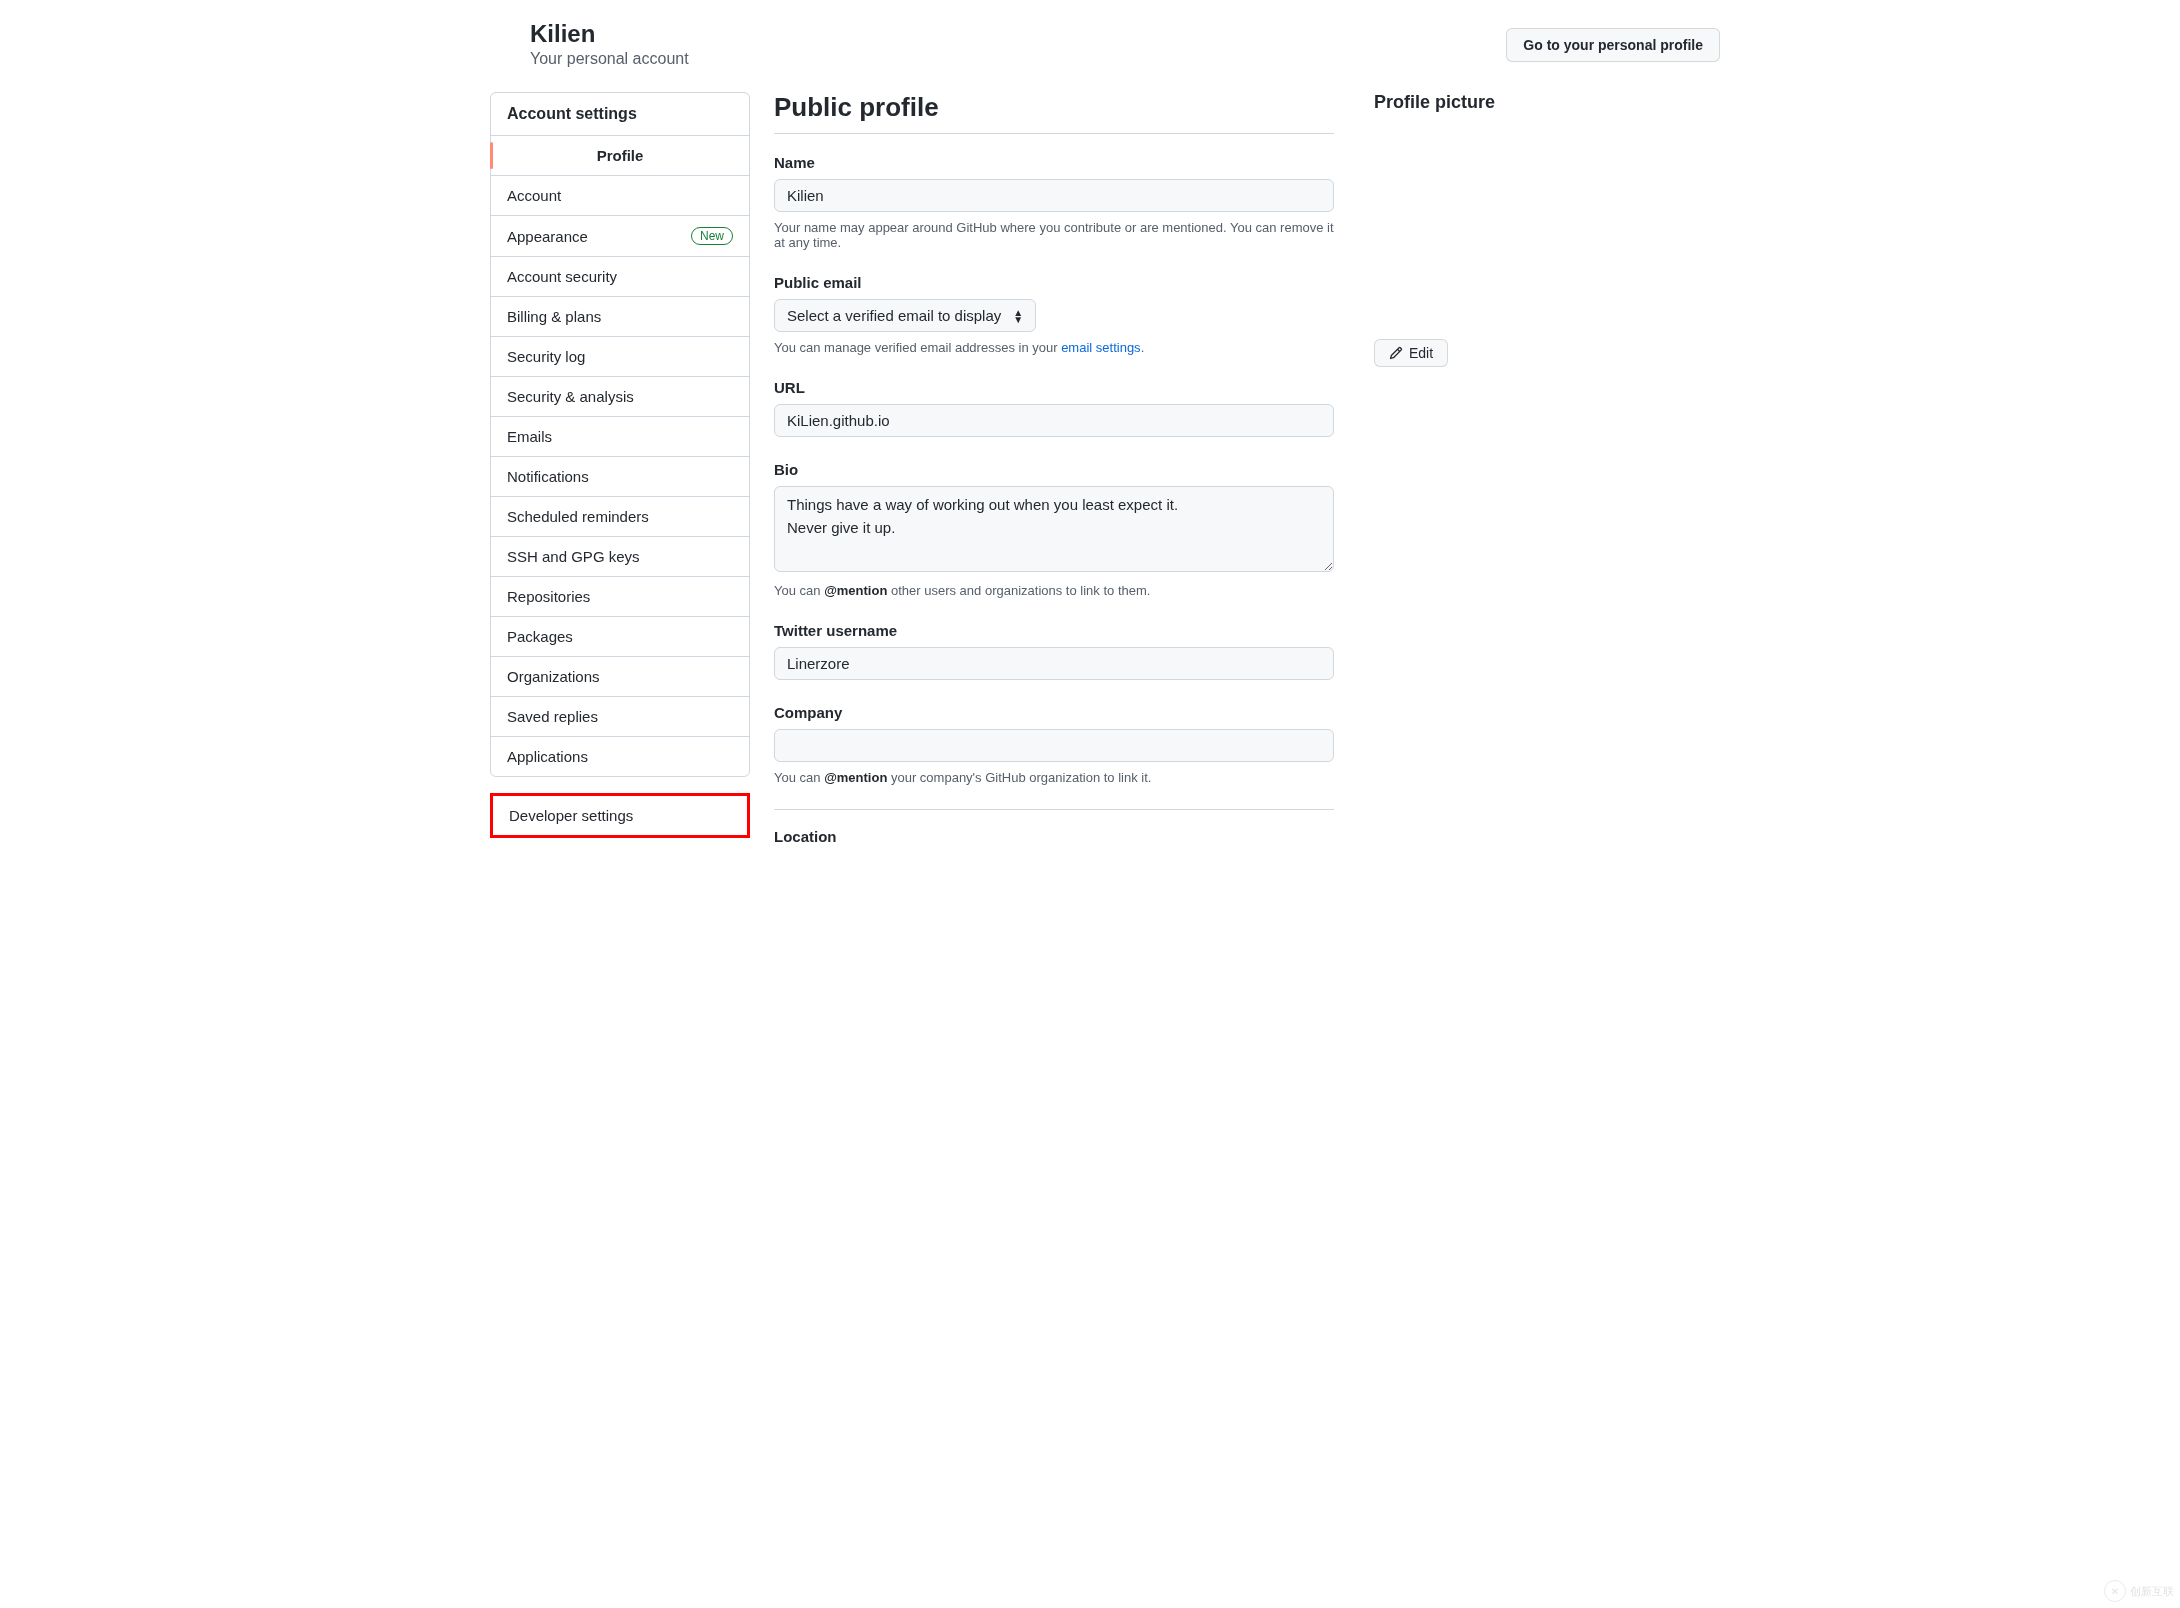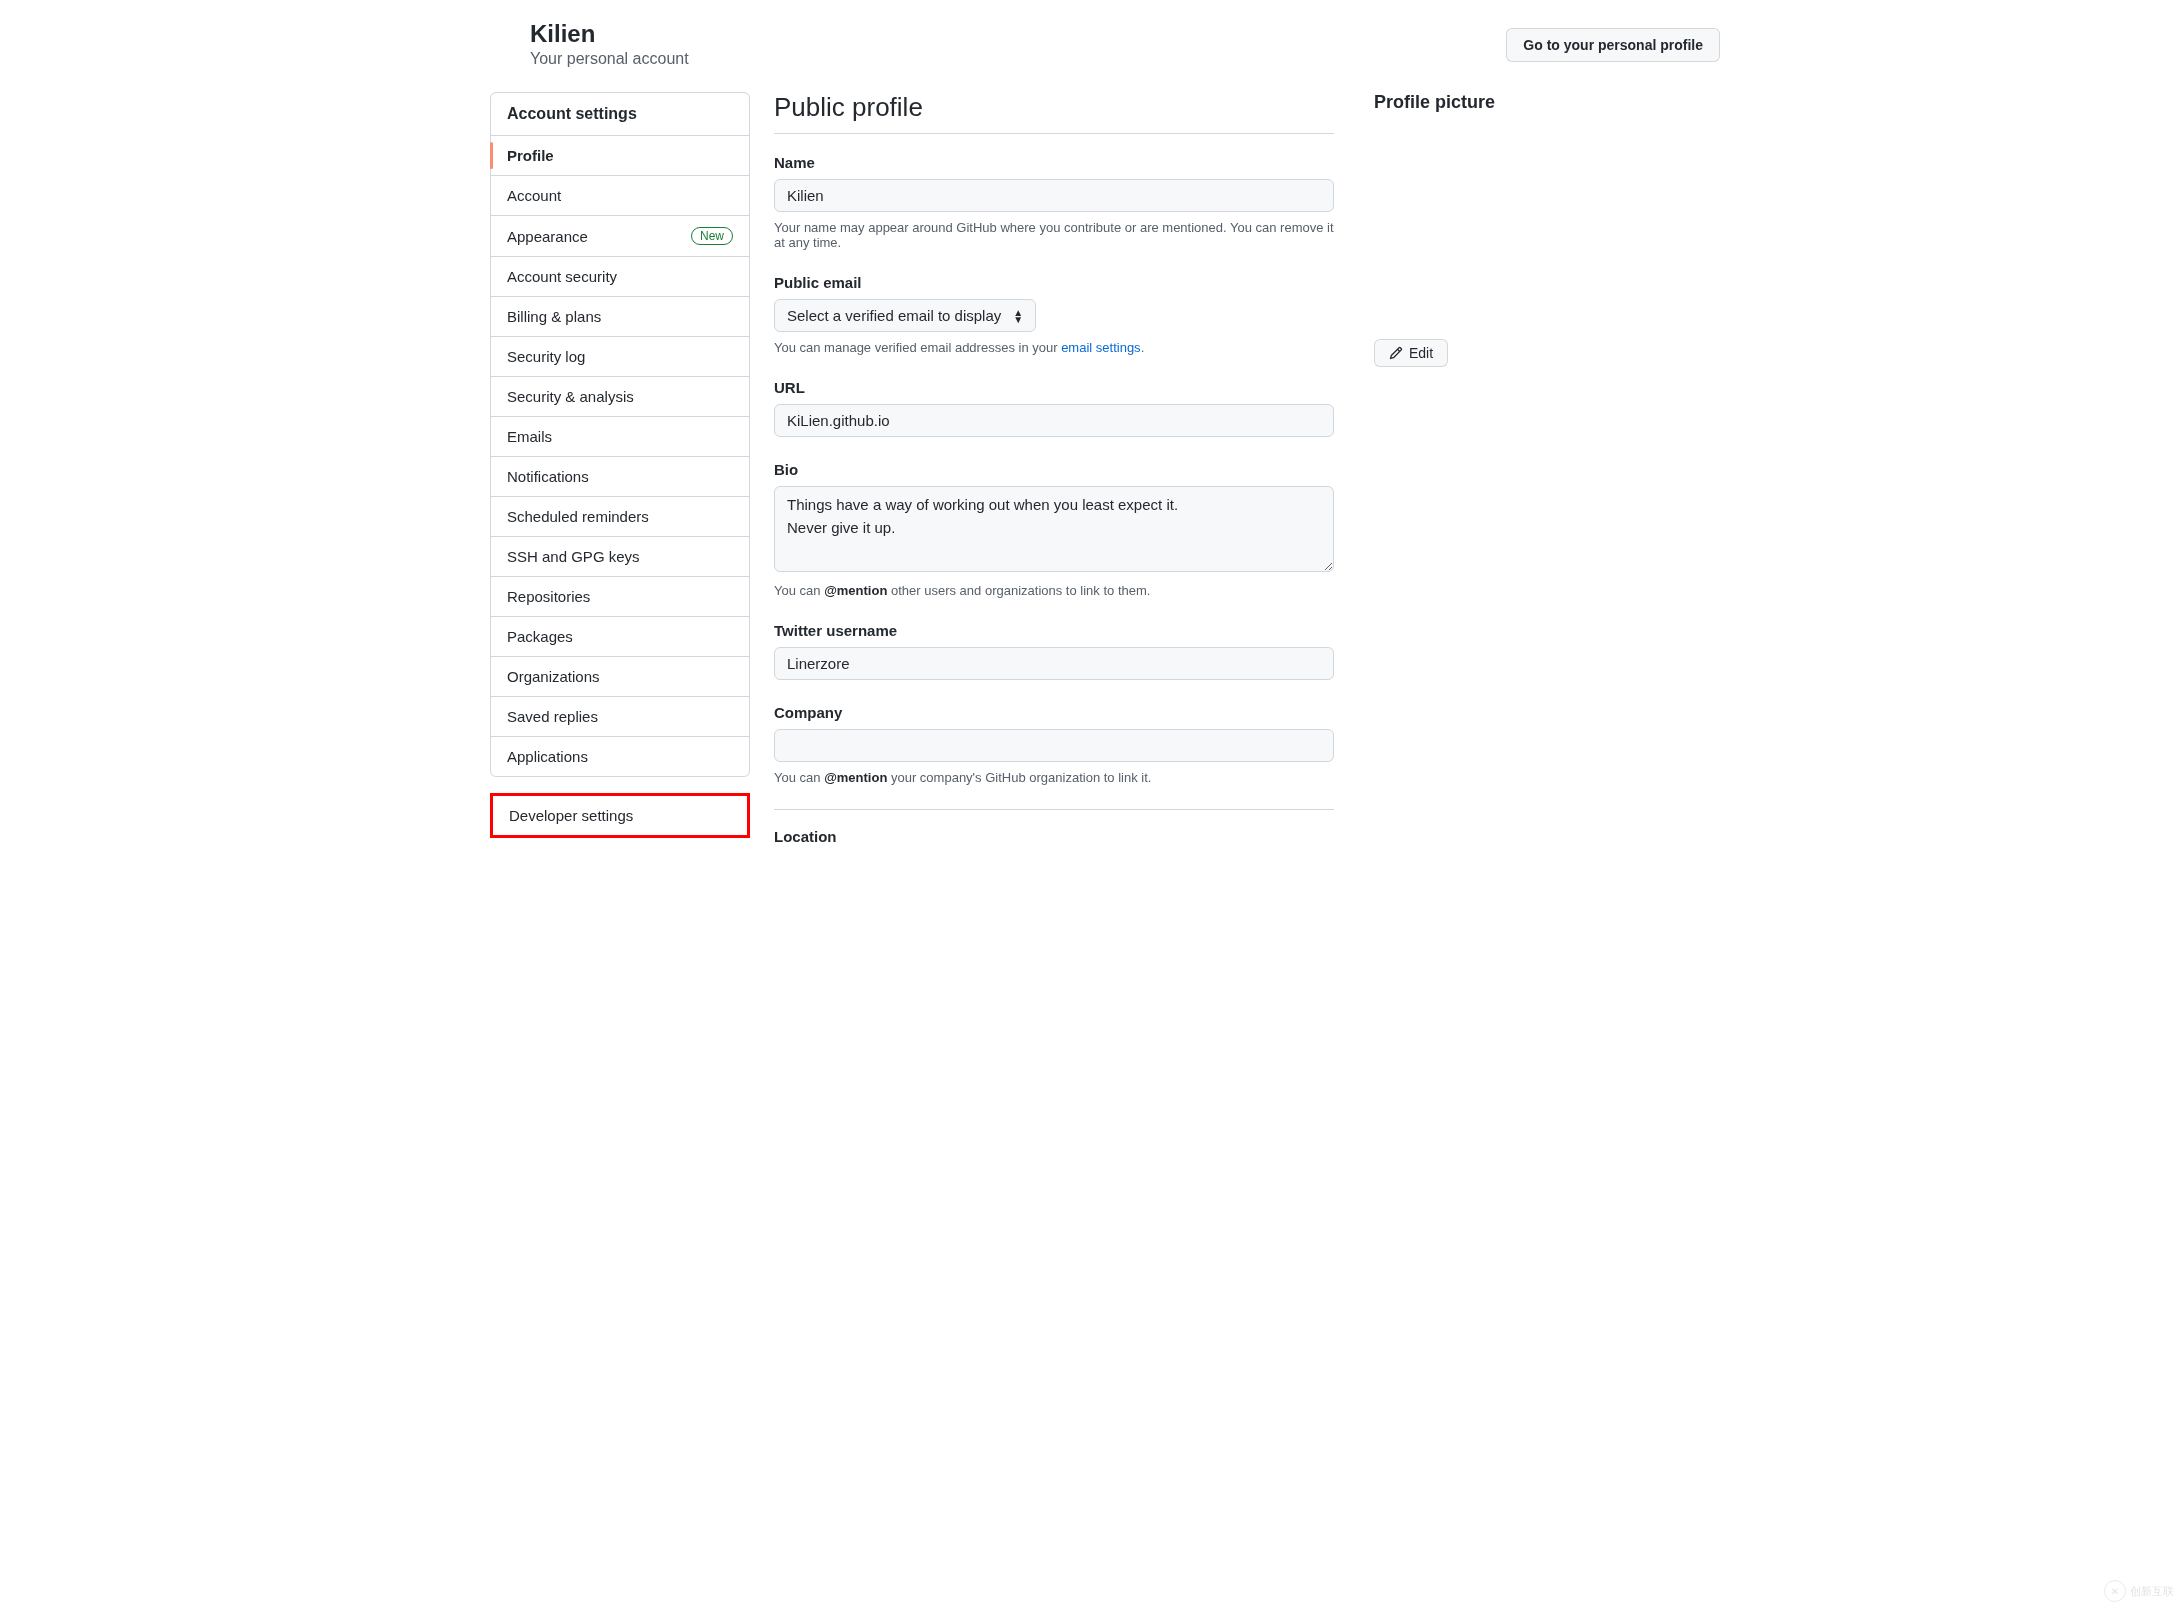--- a/index.html
+++ b/index.html
@@ -80,21 +80,21 @@
     .menu-item.active::before {
       content: "";
       position: absolute;
       left: -1px;
       top: 6px;
       bottom: 6px;
       width: 3px;
       background: #fd8c73;
       border-radius: 2px;
     }
-    .menu-item.active { font-weight: 600; }
+    .menu-item.active { font-weight: 600; justify-content: center; }
     .badge-new {
       font-size: 12px;
       font-weight: 500;
       color: #1a7f37;
       border: 1px solid #1a7f37;
       border-radius: 2em;
       padding: 1px 8px;
     }
     .dev-group {
       border: 3px solid #ff0000;
@@ -102,21 +102,21 @@
     }
     .content {
       flex: 1;
       display: flex;
       gap: 40px;
     }
     .content-left { flex: 1; max-width: 560px; }
     .content-right { width: 200px; }
     .page-title {
       font-size: 26px;
-      font-weight: 400;
+      font-weight: 700;
       margin-bottom: 10px;
     }
     hr.title-rule {
       border: none;
       border-top: 1px solid #d0d7de;
       margin-bottom: 20px;
     }
     .field-label {
       font-weight: 600;
       font-size: 15px;

